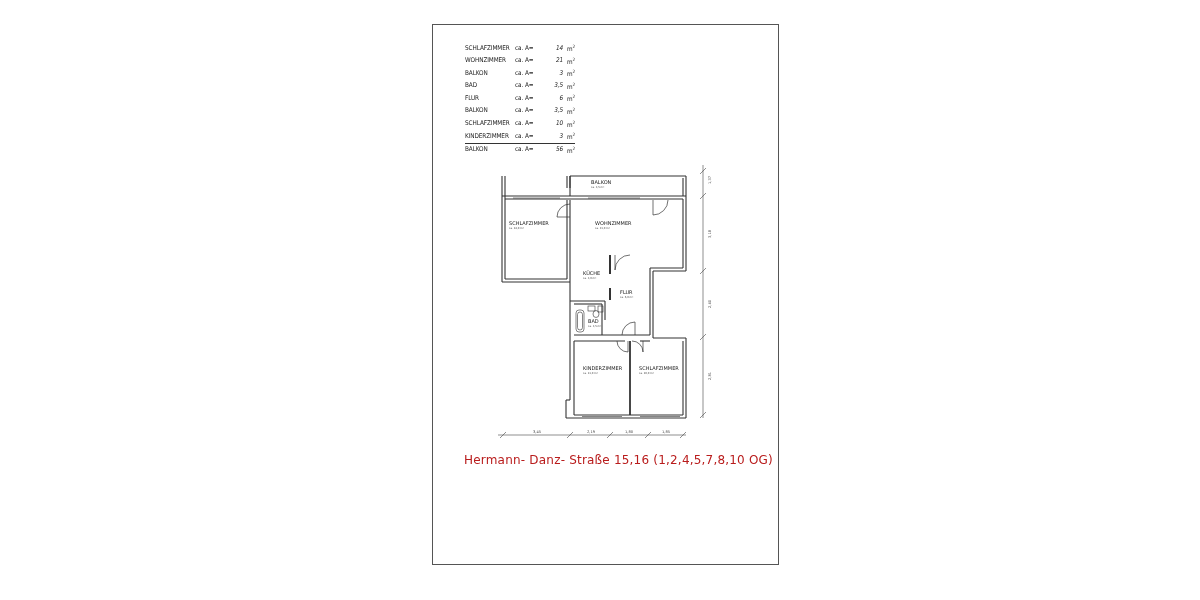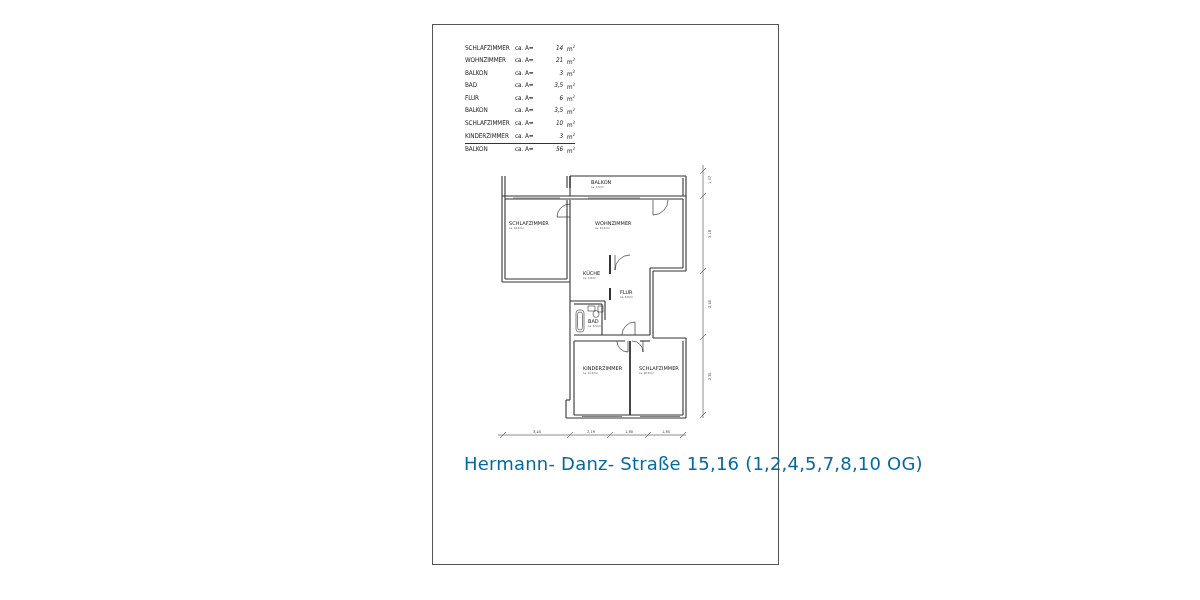--- a/index.html
+++ b/index.html
@@ -7,21 +7,21 @@
     .sheet { position: absolute; left: 432px; top: 24px; width: 347px; height: 541px; border: 1.3px solid #555; background: #fff; box-sizing: border-box; }
     .area-table { position: absolute; left: 465px; top: 42px; border-collapse: collapse; font-family: "DejaVu Sans Condensed", "DejaVu Sans", sans-serif; font-size: 6.4px; letter-spacing: -0.1px; color: #222; }
     .area-table td { padding: 0; height: 9.6px; line-height: 9.6px; white-space: nowrap; }
     .area-table td.room { width: 50px; }
     .area-table td.pre { width: 28px; }
     .area-table td.val { width: 20px; text-align: right; font-style: italic; }
     .area-table td.unit { width: 12px; text-align: right; }
     .area-table tr.last-before-sum td { border-bottom: 0.8px solid #333; }
     sup { font-size: 4.5px; vertical-align: 3px; }
     svg.plan { position: absolute; left: 490px; top: 160px; }
-    .title { position: absolute; left: 464px; top: 453px; font-size: 18px; color: #0369a1; letter-spacing: 0.2px; white-space: nowrap; font-family: "DejaVu Sans", sans-serif; }
+    .title { position: absolute; left: 464px; top: 453px; font-size: 12px; color: #b91c1c; letter-spacing: 0.2px; white-space: nowrap; font-family: "DejaVu Sans", sans-serif; }
     .rl { font-family: "DejaVu Sans", sans-serif; font-size: 5px; fill: #222; }
     .rs { font-family: "DejaVu Sans", sans-serif; font-size: 2.6px; fill: #444; }
     .dim { font-family: "DejaVu Sans", sans-serif; font-size: 3.6px; fill: #444; }
   </style>
 </head>
 <body>
 
 <div class="sheet"></div>
 
 <table class="area-table">

